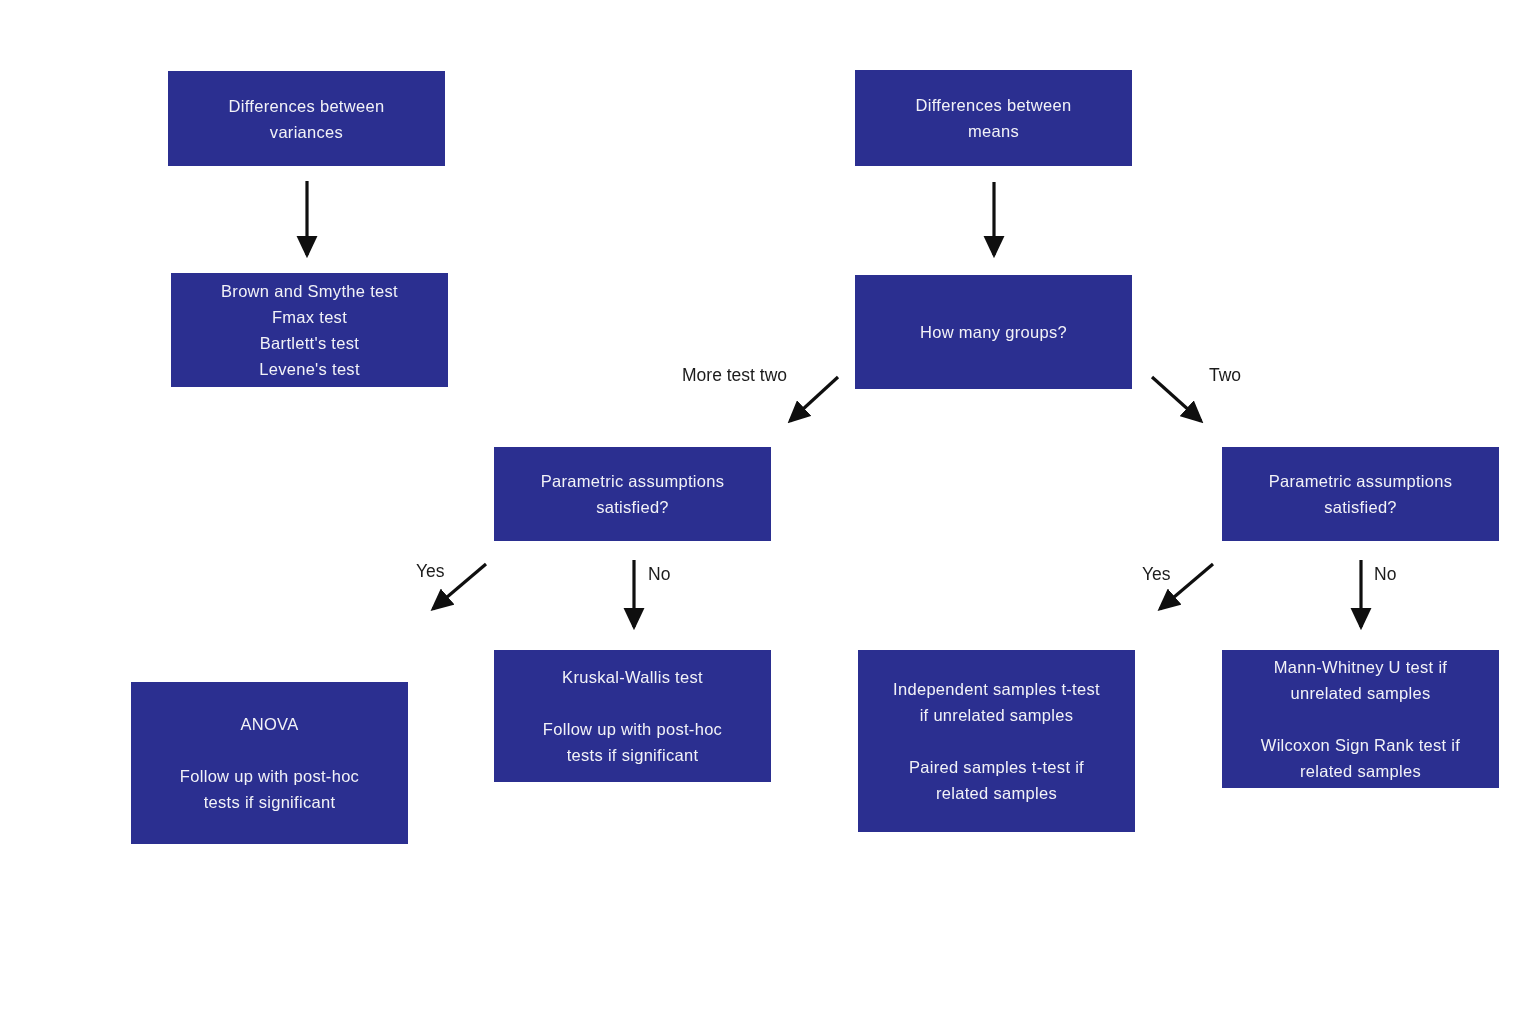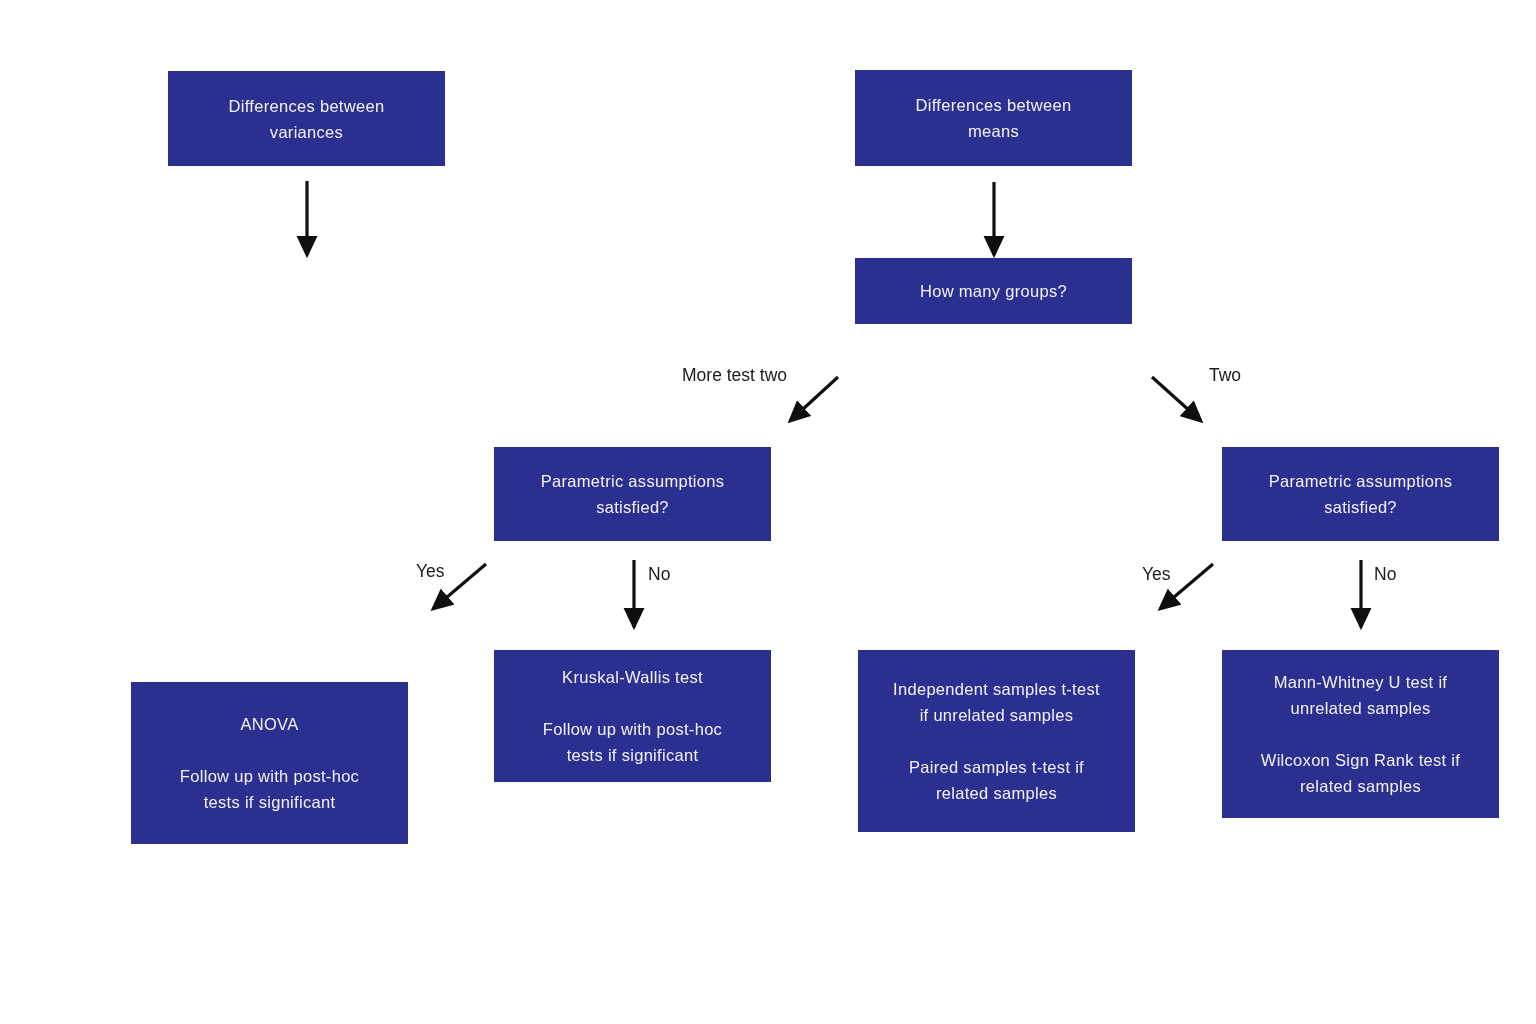--- a/index.html
+++ b/index.html
@@ -43,27 +43,27 @@
     position:absolute;
     color:var(--label-text);
     font-size:17.5px;
     line-height:22px;
     white-space:nowrap;
   }
   
   .b0{left:168px;top:71px;height:95px;}
   .b1{left:171px;top:273px;height:114px;}
   .b2{left:855px;top:70px;height:96px;}
-  .b3{left:855px;top:258px;height:66px;}
+  .b3{left:855px;top:275px;height:114px;}
   .b4{left:494px;top:447px;height:94px;}
   .b5{left:1222px;top:447px;height:94px;}
   .b6{left:131px;top:650px;height:162px;margin-top:32px;}
   .b7{left:494px;top:650px;height:132px;}
   .b8{left:858px;top:650px;height:182px;}
-  .b9{left:1222px;top:650px;height:168px;}
+  .b9{left:1222px;top:650px;height:138px;}
   
   .l0{left:682px;top:364px;}
   .l1{left:1177px;top:364px;margin-left:32px;}
   .l2{left:416px;top:560px;}
   .l3{left:648px;top:563px;}
   .l4{left:1142px;top:563px;}
   .l5{left:1374px;top:563px;}
   .arrow-line{stroke:var(--arrow);stroke-width:3.2;fill:none;}
 </style>
 </head>
@@ -83,20 +83,26 @@
     <line class="arrow-line" x1="1152" y1="377" x2="1201" y2="421" marker-end="url(#ah)"></line>
     <line class="arrow-line" x1="486" y1="564" x2="433" y2="609" marker-end="url(#ah)"></line>
     <line class="arrow-line" x1="634" y1="560" x2="634" y2="627" marker-end="url(#ah)"></line>
     <line class="arrow-line" x1="1213" y1="564" x2="1160" y2="609" marker-end="url(#ah)"></line>
     <line class="arrow-line" x1="1361" y1="560" x2="1361" y2="627" marker-end="url(#ah)"></line>
   </svg>
 
   <div class="box b0">
       <div class="box-line">Differences between</div>
       <div class="box-line">variances</div>
+    </div>
+  <div class="box b1">
+      <div class="box-line">Brown and Smythe test</div>
+      <div class="box-line">Fmax test</div>
+      <div class="box-line">Bartlett's test</div>
+      <div class="box-line">Levene's test</div>
     </div>
   <div class="box b2">
       <div class="box-line">Differences between</div>
       <div class="box-line">means</div>
     </div>
   <div class="box b3">
       <div class="box-line">How many groups?</div>
     </div>
   <div class="box b4">
       <div class="box-line">Parametric assumptions</div>

